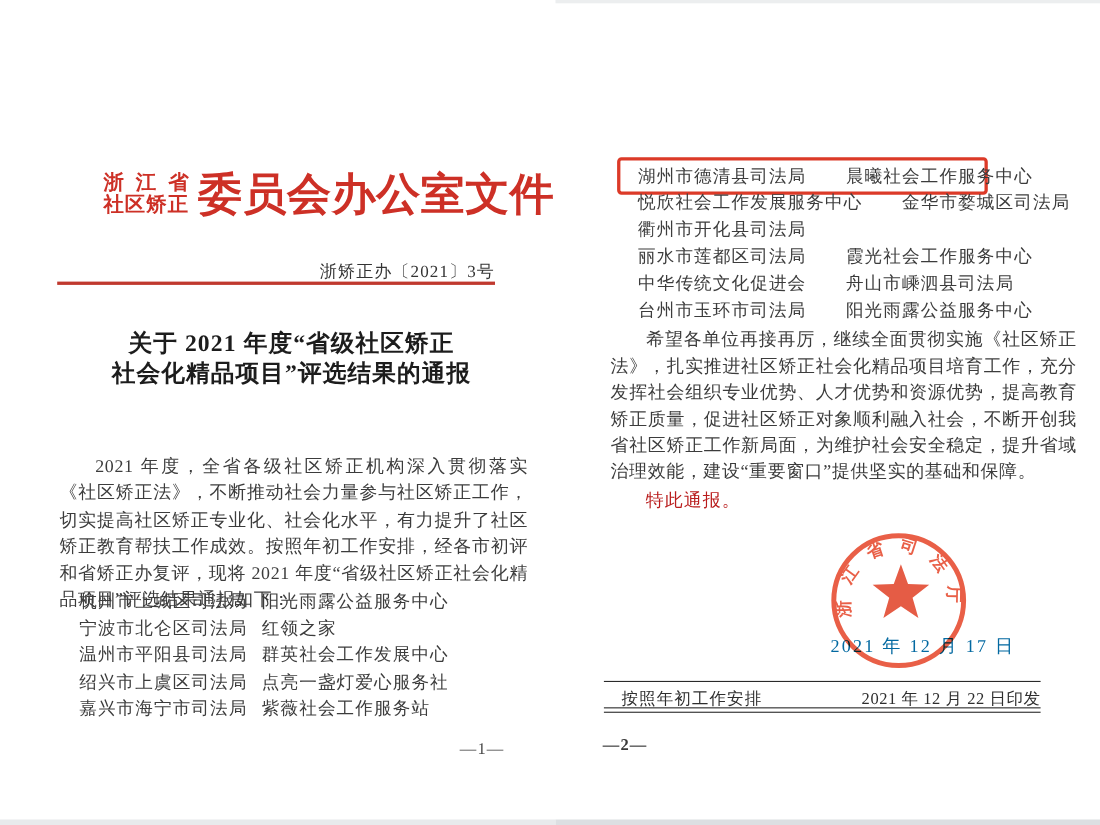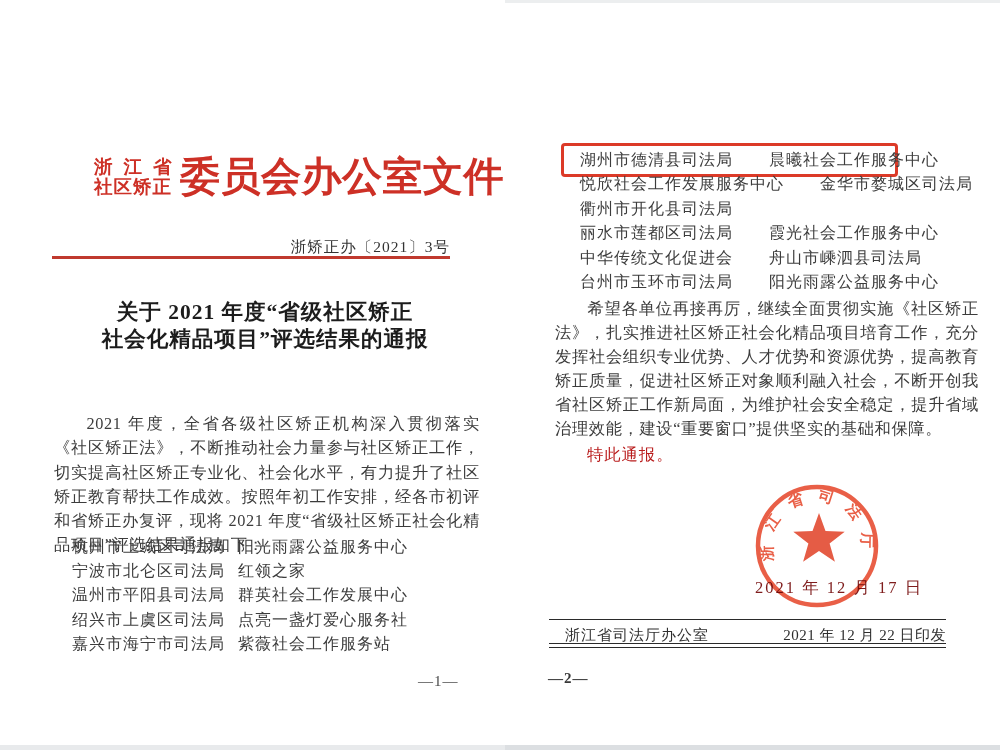--- a/index.html
+++ b/index.html
@@ -36,21 +36,21 @@
   .pageno { position: absolute; font-size: 15px; color: #4a4a4a; letter-spacing: 1px; }
   .pageno1 { left: 418px; top: 673px; }
 
   
   .highlight-box { position: absolute; left: 561px; top: 143px; width: 337px; height: 34px; border: 3.5px solid #dc3a28; border-radius: 4px; }
   .list2 { left: 580px; top: 148px; }
   .list2 .award-row { height: 24.5px; gap: 36px; }
   .para2 { position: absolute; left: 555px; top: 297px; width: 424px; line-height: 24px; }
   .closing { position: absolute; left: 587px; top: 444px; font-size: 16.3px; letter-spacing: 1px; color: #b91c1c; }
   .signature { position: absolute; left: 733px; top: 549px; font-size: 16.5px; letter-spacing: 1.5px; color: #333; white-space: nowrap; }
-  .sign-date { position: absolute; left: 755px; top: 577px; font-size: 16.5px; letter-spacing: 2px; color: #7f1d1d; white-space: nowrap; }
+  .sign-date { position: absolute; left: 755px; top: 577px; font-size: 16.5px; letter-spacing: 2px; color: #0369a1; white-space: nowrap; }
   .seal { position: absolute; left: 751px; top: 480px; width: 132px; height: 132px; opacity: 0.88; mix-blend-mode: multiply; }
   .footer-line-top { position: absolute; left: 549px; top: 619px; width: 397px; border-top: 1.5px solid #2a2a2a; }
   .footer-row { position: absolute; left: 549px; top: 626px; width: 397px; display: flex; justify-content: space-between; font-size: 15px; color: #2e2e2e; }
   .footer-left { padding-left: 16px; letter-spacing: 1px; }
   .footer-right { letter-spacing: 0.5px; }
   .footer-line-double { position: absolute; left: 549px; top: 643px; width: 397px; height: 5px; border-top: 1.5px solid #2a2a2a; border-bottom: 1.5px solid #2a2a2a; }
   .pageno2 { left: 548px; top: 670px; font-weight: bold; color: #383838; }
 </style>
 </head>
 <body>
@@ -143,20 +143,20 @@
       <path id="sealArc" d="M -42.29 15.39 A 45 45 0 1 1 42.29 15.39" fill="none"></path>
     </defs>
     <text font-size="15.5" font-weight="bold" fill="#e6492d" letter-spacing="13">
       <textPath href="#sealArc" startOffset="50%" text-anchor="middle">浙江省司法厅</textPath>
     </text>
     <polygon fill="#e2452b" points="0,-27 6.5,-9 25.7,-8.3 10.6,3.4 15.9,21.8 0,11.1 -15.9,21.8 -10.6,3.4 -25.7,-8.3 -6.5,-9" transform="translate(2,-6)"></polygon>
   </svg>
 
   <div class="footer-line-top"></div>
   <div class="footer-row">
-    <span class="footer-left">浙江省司法厅办公室</span>
+    <span class="footer-left">按照年初工作安排</span>
     <span class="footer-right">2021 年 12 月 22 日印发</span>
   </div>
   <div class="footer-line-double"></div>
 
   <div class="pageno pageno2">—2—</div>
 
 </div>
 
 </body></html>

